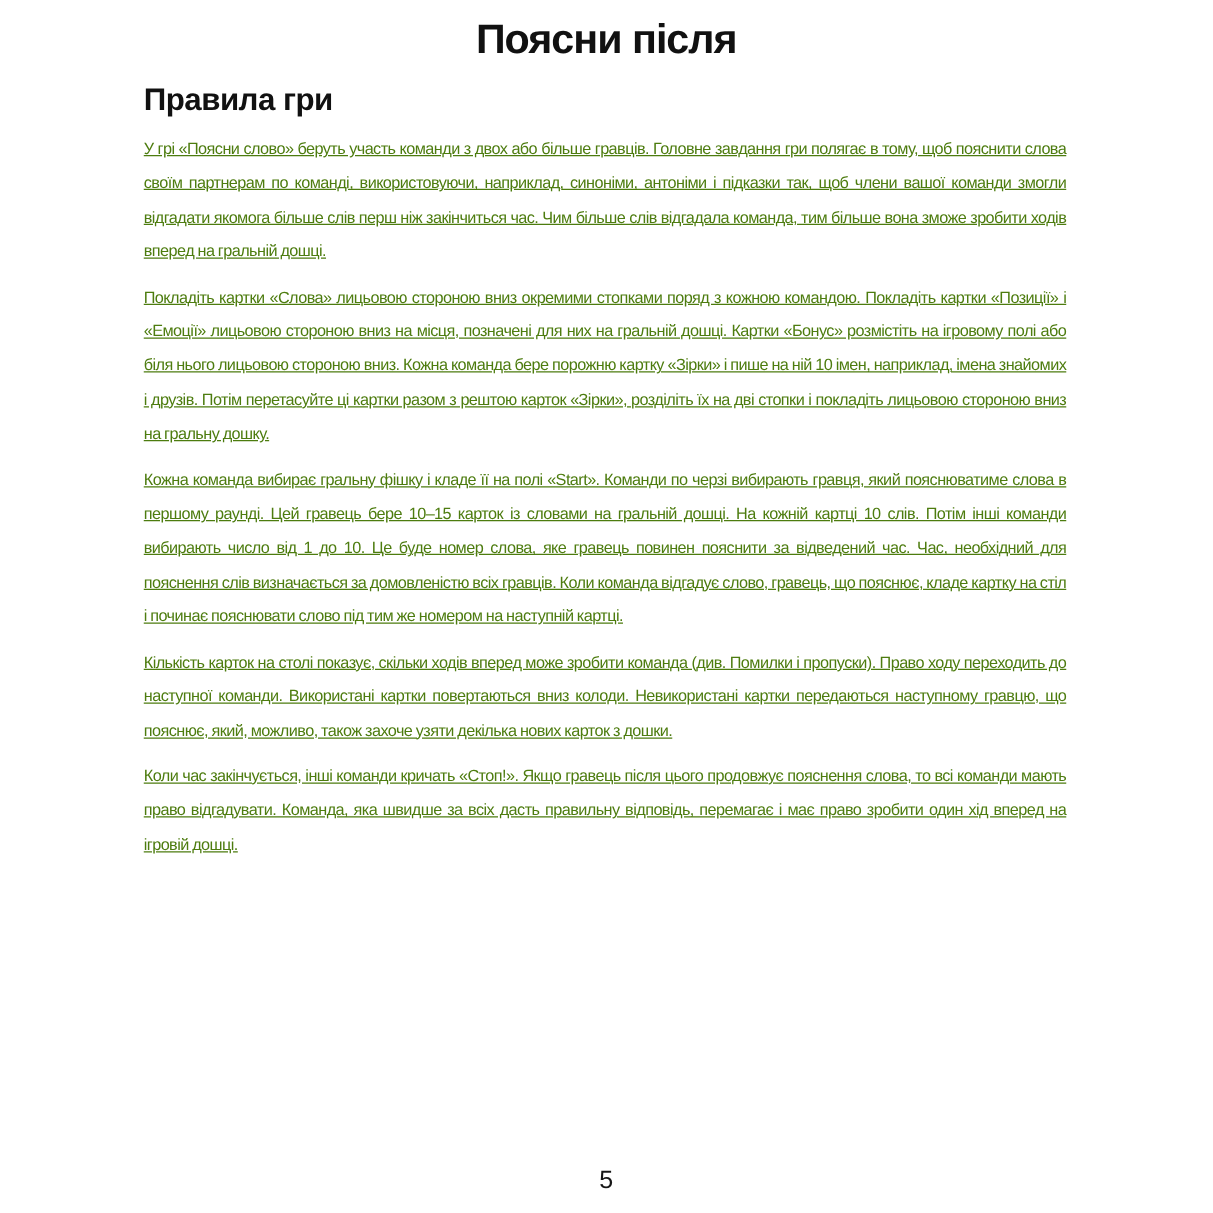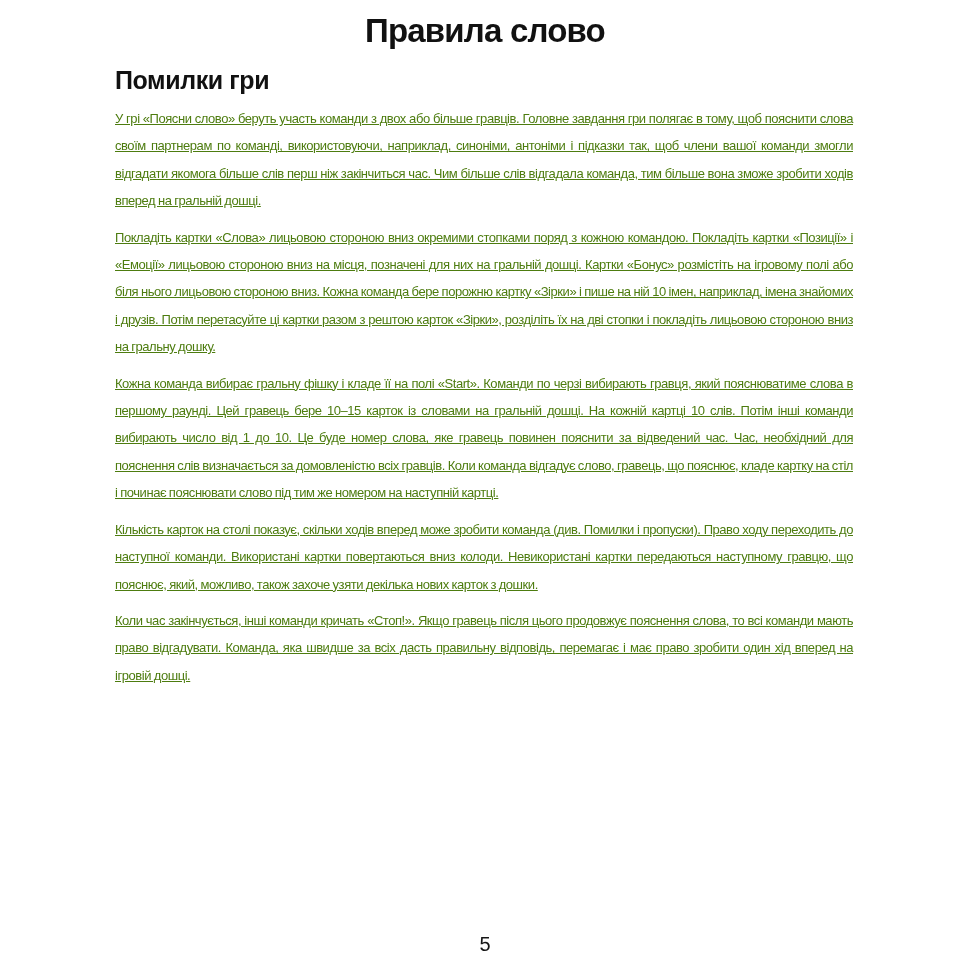--- a/index.html
+++ b/index.html
@@ -59,25 +59,25 @@
     text-align: center;
     font-size: 20px;
     color: #161616;
   }
 </style>
 </head>
 <body>
 
 <div class="page">
 
-  <h1 class="doc-title">Правила слово</h1>
+  <h1 class="doc-title">Поясни після</h1>
 
   <div class="content">
 
-    <h2 class="section-heading">Помилки гри</h2>
+    <h2 class="section-heading">Правила гри</h2>
 
     <p>У грі «Поясни слово» беруть участь команди з двох або більше гравців. Головне завдання гри полягає в тому, щоб пояснити слова своїм партнерам по команді, використовуючи, наприклад, синоніми, антоніми і підказки так, щоб члени вашої команди змогли відгадати якомога більше слів перш ніж закінчиться час. Чим більше слів відгадала команда, тим більше вона зможе зробити ходів вперед на гральній дошці.</p>
 
     <p>Покладіть картки «Слова» лицьовою стороною вниз окремими стопками поряд з кожною командою. Покладіть картки «Позиції» і «Емоції» лицьовою стороною вниз на місця, позначені для них на гральній дошці. Картки «Бонус» розмістіть на ігровому полі або біля нього лицьовою стороною вниз. Кожна команда бере порожню картку «Зірки» і пише на ній 10 імен, наприклад, імена знайомих і друзів. Потім перетасуйте ці картки разом з рештою карток «Зірки», розділіть їх на дві стопки і покладіть лицьовою стороною вниз на гральну дошку.</p>
 
     <p>Кожна команда вибирає гральну фішку і кладе її на полі «Start». Команди по черзі вибирають гравця, який пояснюватиме слова в першому раунді. Цей гравець бере 10–15 карток із словами на гральній дошці. На кожній картці 10 слів. Потім інші команди вибирають число від 1 до 10. Це буде номер слова, яке гравець повинен пояснити за відведений час. Час, необхідний для пояснення слів визначається за домовленістю всіх гравців. Коли команда відгадує слово, гравець, що пояснює, кладе картку на стіл і починає пояснювати слово під тим же номером на наступній картці.</p>
 
     <p>Кількість карток на столі показує, скільки ходів вперед може зробити команда (див. Помилки і пропуски). Право ходу переходить до наступної команди. Використані картки повертаються вниз колоди. Невикористані картки передаються наступному гравцю, що пояснює, який, можливо, також захоче узяти декілька нових карток з дошки.</p>
 
     <p>Коли час закінчується, інші команди кричать «Стоп!». Якщо гравець після цього продовжує пояснення слова, то всі команди мають право відгадувати. Команда, яка швидше за всіх дасть правильну відповідь, перемагає і має право зробити один хід вперед на ігровій дошці.</p>

